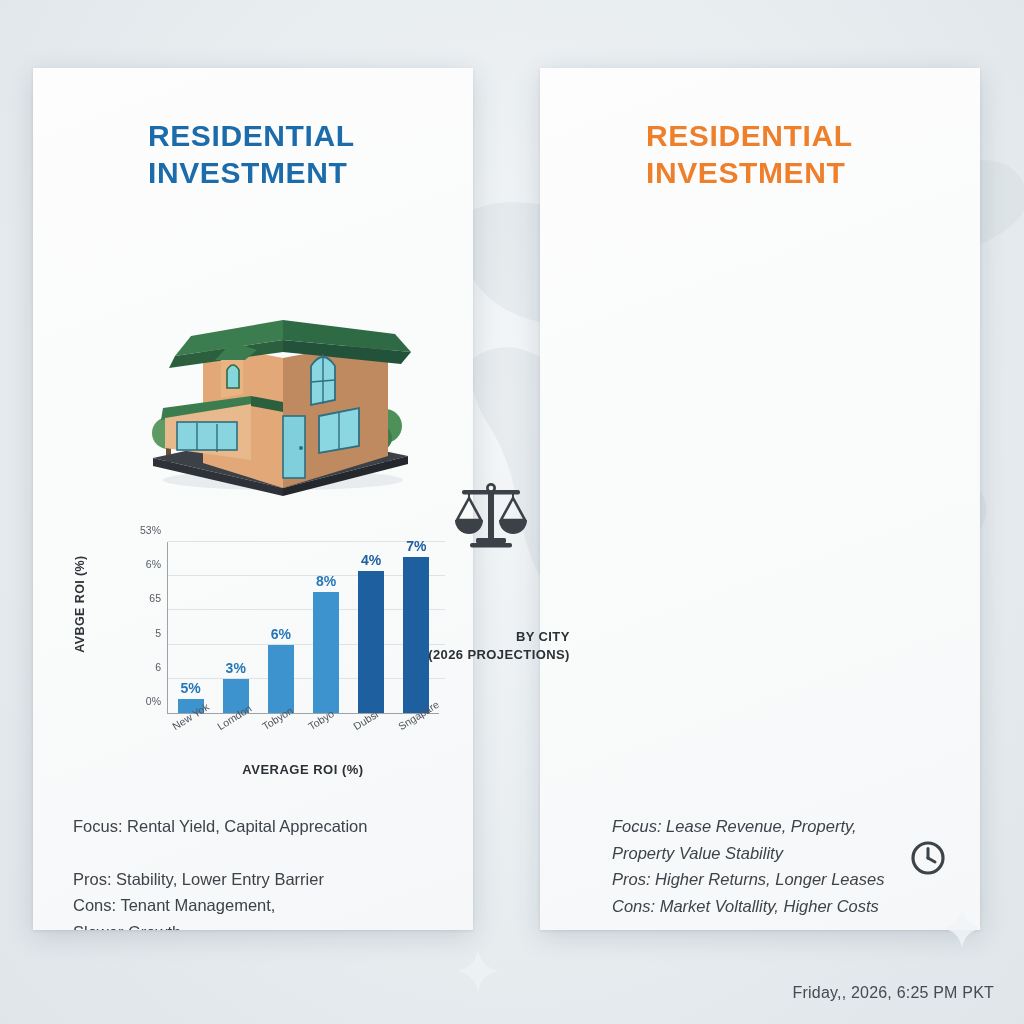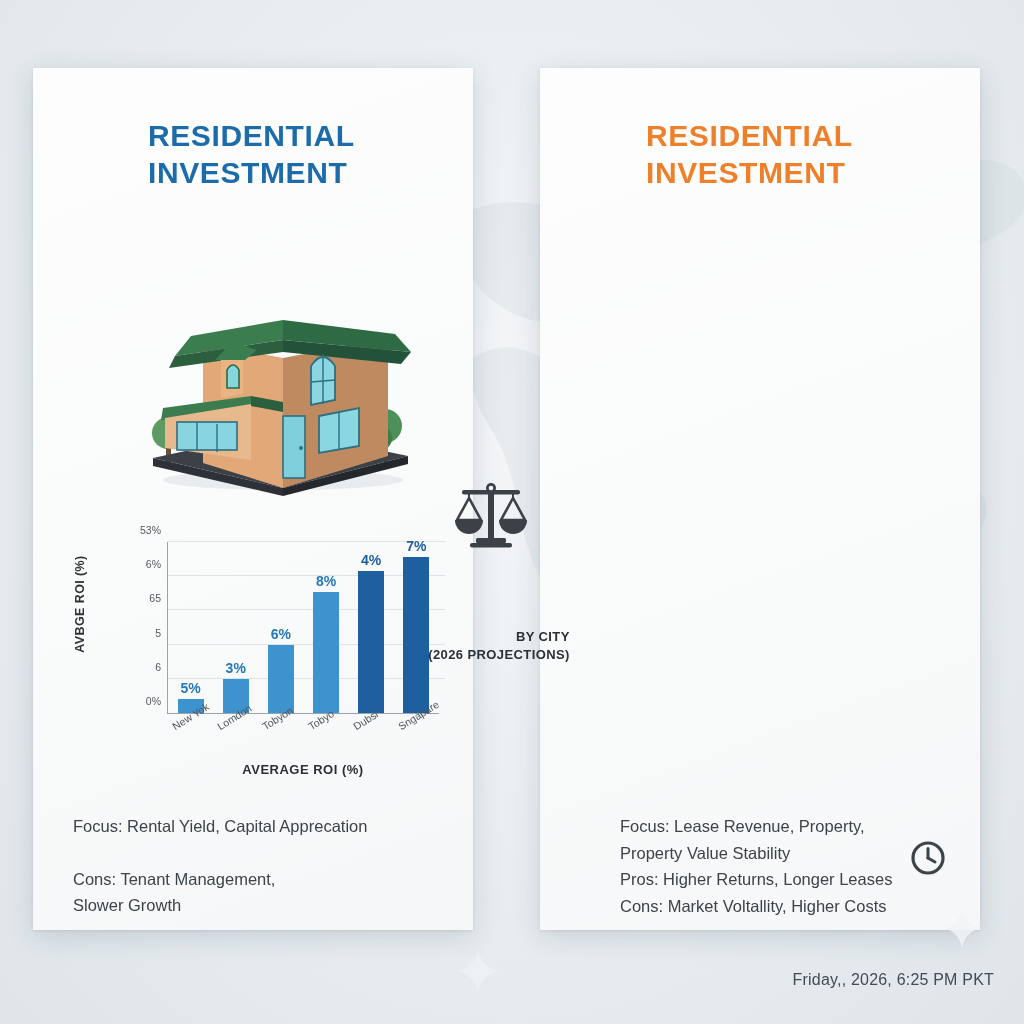--- a/index.html
+++ b/index.html
@@ -151,21 +151,21 @@
     position: absolute;
     left: 40px;
     top: 745px;
     width: 360px;
     font-size: 16.5px;
     line-height: 1.62;
     color: #3c4349;
   }
   .copy p { margin: 0; }
   .copy .gap { height: 26px; }
-  #copy-right { left: 80px; top: 745px; width: 350px; }
+  #copy-right { left: 72px; top: 745px; width: 350px; font-style: italic; }
 
   
   #center {
     position: absolute;
     left: 441px; top: 68px;
     width: 100px; height: 862px;
     pointer-events: none;
   }
   #scales-icon {
     position: absolute;
@@ -187,21 +187,21 @@
     margin-left: 8px;
   }
 
   
   #clock-icon {
     position: absolute;
     right: 32px; bottom: 52px;
   }
   #footer-timestamp {
     position: absolute;
-    right: 30px; bottom: 35px;
+    right: 30px; bottom: 22px;
     font-size: 16px;
     color: #444b51;
     letter-spacing: .2px;
   }
   .sparkle {
     position: absolute;
     pointer-events: none;
     opacity: .85;
   }
 </style>
@@ -328,20 +328,21 @@
           <div class="xtick" style="left: 138.667px; top: 6px;">Tobyo</div>
           <div class="xtick" style="left: 184px; top: 6px;">Dubsi</div>
           <div class="xtick" style="left: 229.333px; top: 6px;">Sngapare</div>
         </div>
       <div class="xlabel">AVERAGE ROI (%)</div>
     </div>
 
     <div class="copy" id="copy-left">
       <p>Focus: Rental Yield, Capital Apprecation</p>
       <div class="gap"></div>
+      <p>Pros: Stability, Lower Entry Barrier</p>
       <p>Cons: Tenant Management,</p>
       <p>Slower Growth</p>
     </div>
   </div>
 
   <div class="panel" id="panel-right">
 
     <div class="panel-title" id="title-right">
       <span>RESIDENTIAL</span>
       <span class="l2">INVESTMENT</span>

